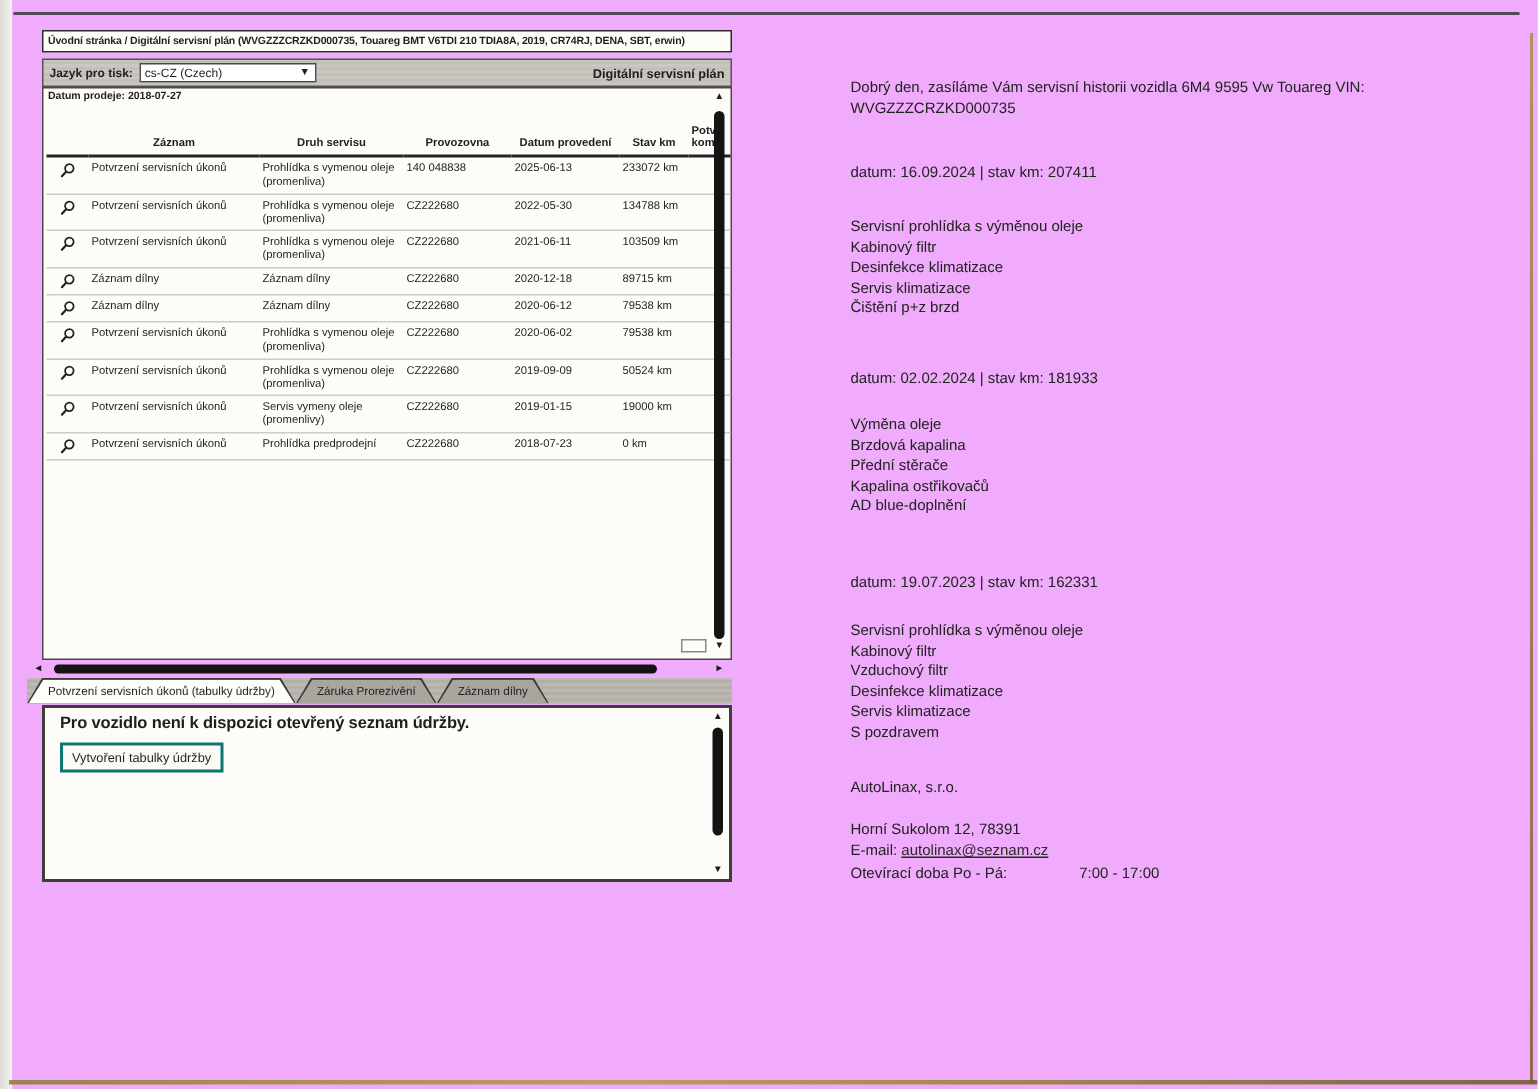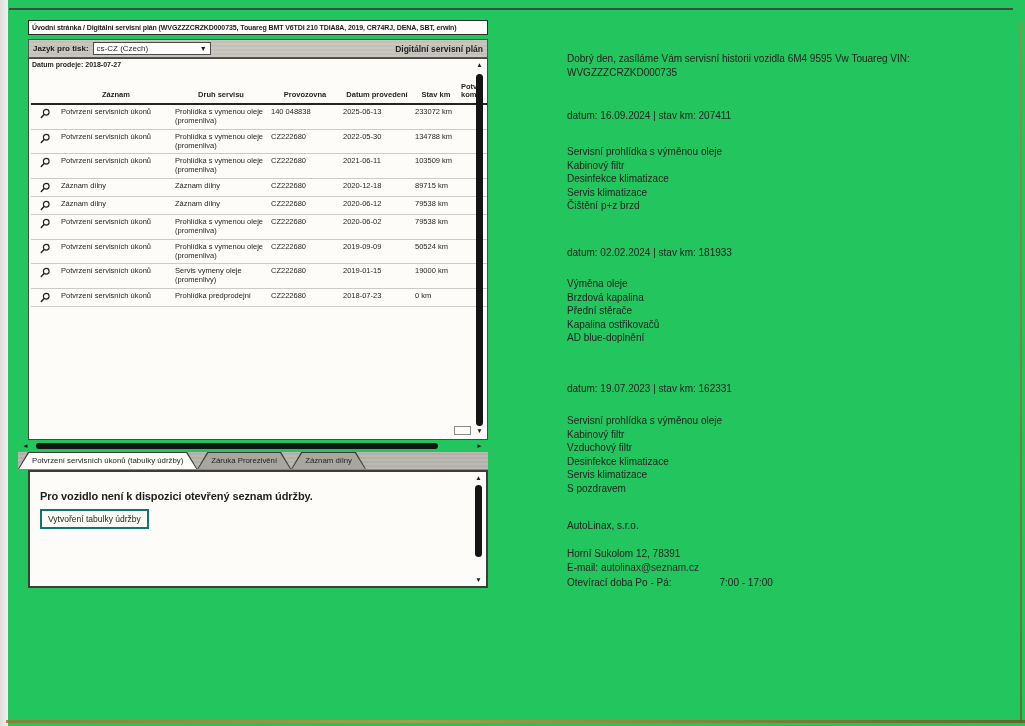--- a/index.html
+++ b/index.html
@@ -1,18 +1,18 @@
 <!DOCTYPE html>
 <html><head>
 <meta charset="utf-8">
 <style>
   * { margin:0; padding:0; box-sizing:border-box; }
   html,body { width:1025px; height:726px; }
   body { font-family:"Liberation Sans", sans-serif; background:#e8e6e1; }
-  .page { position:relative; width:1025px; height:726px; background:#22c55e; overflow:hidden; }
+  .page { position:relative; width:1025px; height:726px; background:#f0abfc; overflow:hidden; }
 
   
   .edge-left  { position:absolute; left:0; top:0; width:8px; height:726px;
                 background:linear-gradient(to right,#dddcd8,#f3f2ee); }
   .edge-top   { position:absolute; left:9px; top:8px; width:1004px; height:2px; background:#3a3a38; opacity:.85; }
   .edge-right { position:absolute; right:3px; top:22px; width:2px; height:700px;
                 background:linear-gradient(to bottom,#a08b3d,#6f5e26); opacity:.8; }
   .edge-bottom{ position:absolute; left:6px; bottom:3px; width:1019px; height:3px;
                 background:linear-gradient(to right,#8f7a33,#b59a45 40%,#6b5a20); opacity:.85; }
 
@@ -62,21 +62,21 @@
             display:flex; align-items:stretch; }
   .tab { position:relative; height:17px; }
   .tab .bg { position:absolute; inset:0; clip-path:polygon(10px 0, calc(100% - 10px) 0, 100% 100%, 0 100%); background:#3c3a37; }
   .tab .fg { position:absolute; inset:1px 1px 0 1px; clip-path:polygon(10px 0, calc(100% - 10px) 0, 100% 100%, 0 100%); background:#a9a6a0; }
   .tab.active .fg { background:#fdfdfa; }
   .tab .lab { position:relative; display:block; font-size:7.8px; line-height:17px; text-align:center; padding:0 14px; white-space:nowrap; }
   .tab.active .lab { font-weight:normal; }
 
   
   .panel { position:relative; margin-left:10px; margin-top:1px; width:460px; height:118px;
-           border:2px solid #3f3d3a; background:#fdfcf9; padding:18px 10px 0 10px; }
+           border:2px solid #3f3d3a; background:#fdfcf9; padding:4px 10px 0 10px; }
   .panel .msg { font-size:11px; font-weight:bold; letter-spacing:-0.1px; }
   .panel .btn { display:inline-block; margin-top:7px; border:2px solid #0f766e; background:#fbfaf6;
                 font-size:8.5px; padding:3px 6px; }
   .psb { position:absolute; top:1px; right:2px; width:11px; height:112px; }
   .psb .arr.up { position:absolute; top:2px; left:0; }
   .psb .arr.dn { position:absolute; bottom:2px; left:0; }
   .psb .thumb { position:absolute; top:12px; left:2px; width:7px; height:72px; background:#141414; border-radius:4px; }
 
   
   .letter { position:absolute; left:567px; top:52px; width:440px; font-size:10px; color:#222220; }
@@ -86,21 +86,21 @@
   .m-datum1 { margin-top:29px; }
   .m-list1  { margin-top:22px; }
   .m-datum2 { margin-top:33px; }
   .m-list2  { margin-top:17px; }
   .m-datum3 { margin-top:37px; }
   .m-list3  { margin-top:18px; }
   .m-close  { }
   .m-comp   { margin-top:23px; }
   .m-addr   { margin-top:14px; }
   .contact div { line-height:14.4px; }
-  .email-link { color:#2b2b28; }
+  .email-link { color:#2b2b28; text-decoration:underline; }
   .hours-gap { display:inline-block; width:48px; }
 </style>
 </head>
 <body>
 
 <div class="page">
   <div class="edge-left"></div>
   <div class="edge-top"></div>
   <div class="edge-right"></div>
   <div class="edge-bottom"></div>

